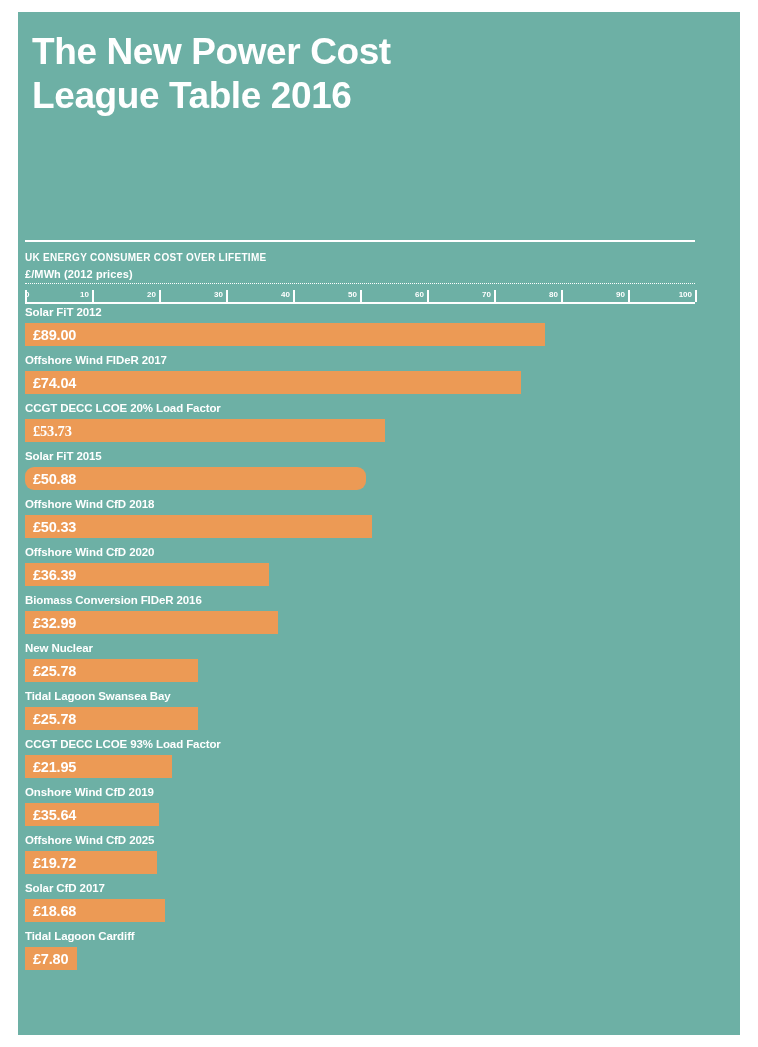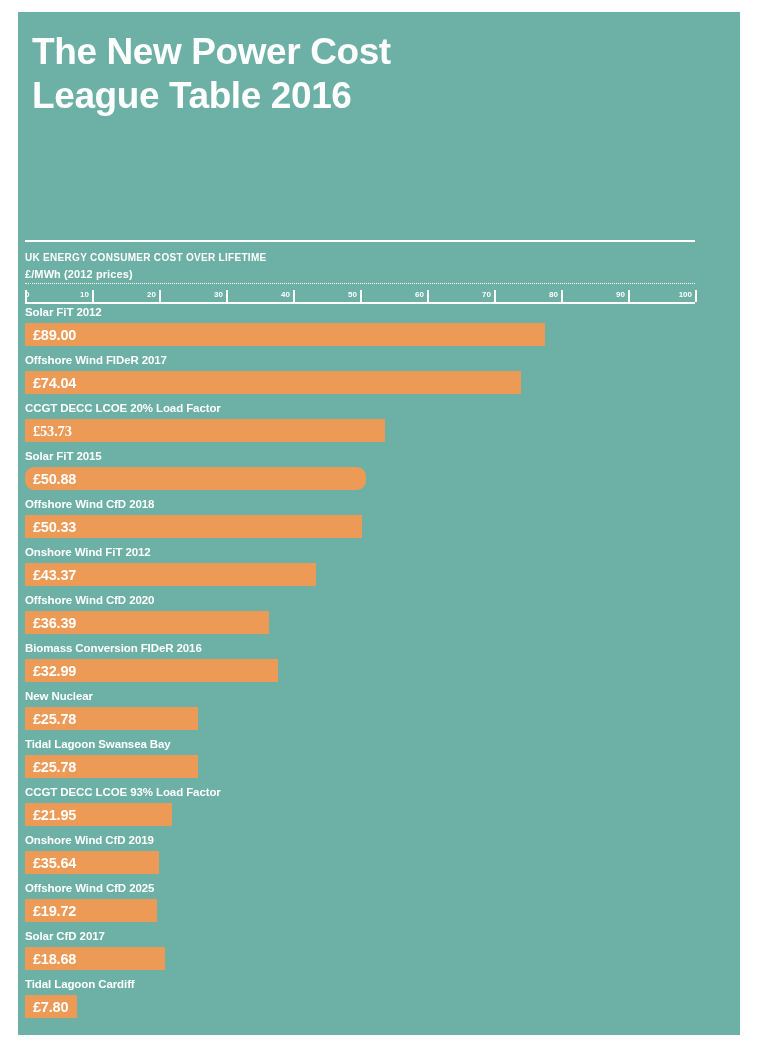--- a/index.html
+++ b/index.html
@@ -256,28 +256,22 @@
           </div>
         </div>
         <div class="row">
           <div class="row-label">Solar FiT 2015</div>
           <div class="bar" style="width: 340.896px; border-radius: 9px;">
             <div class="bar-value">£50.88</div>
           </div>
         </div>
         <div class="row">
           <div class="row-label">Offshore Wind CfD 2018</div>
-          <div class="bar" style="width: 337.211px;">
+          <div class="bar" style="width: 337.211px; padding-left: 10px;">
             <div class="bar-value">£50.33</div>
-          </div>
-        </div>
-        <div class="row">
-          <div class="row-label">Onshore Wind FiT 2012</div>
-          <div class="bar" style="width: 290.579px;">
-            <div class="bar-value">£43.37</div>
           </div>
         </div>
         <div class="row">
           <div class="row-label">Offshore Wind CfD 2020</div>
           <div class="bar" style="width: 243.813px;">
             <div class="bar-value">£36.39</div>
           </div>
         </div>
         <div class="row">
           <div class="row-label">Biomass Conversion FIDeR 2016</div>

